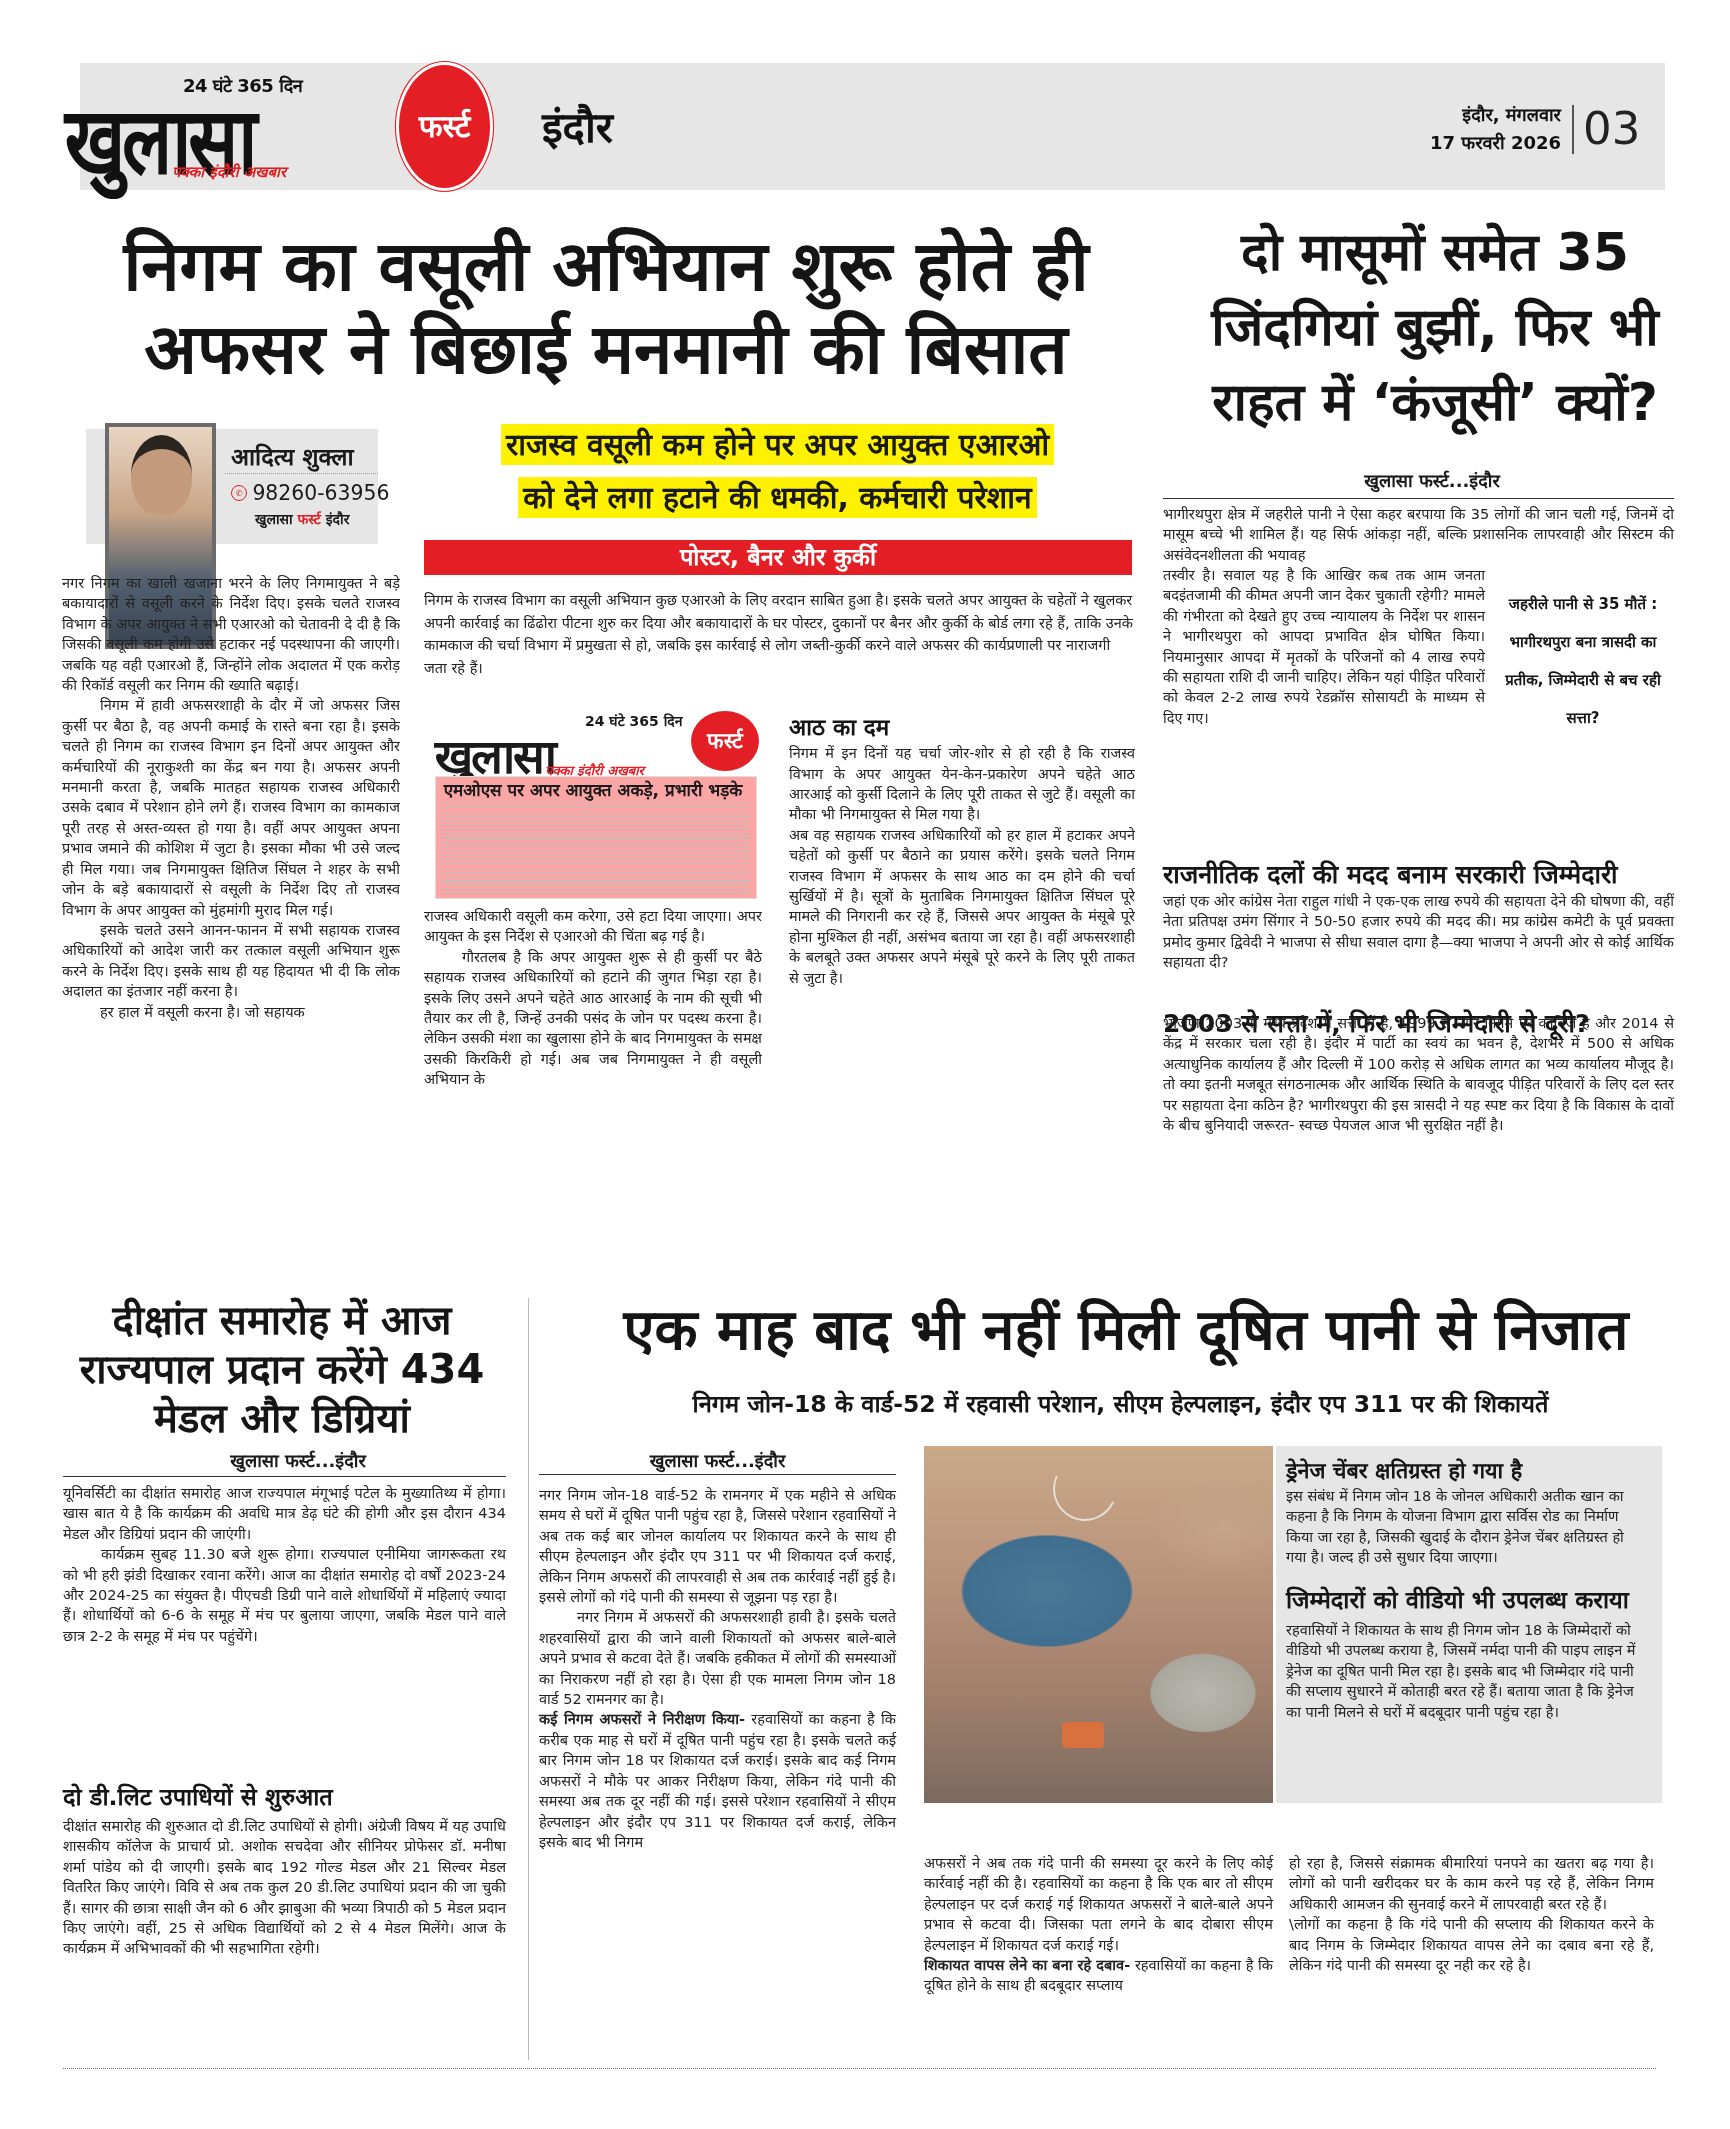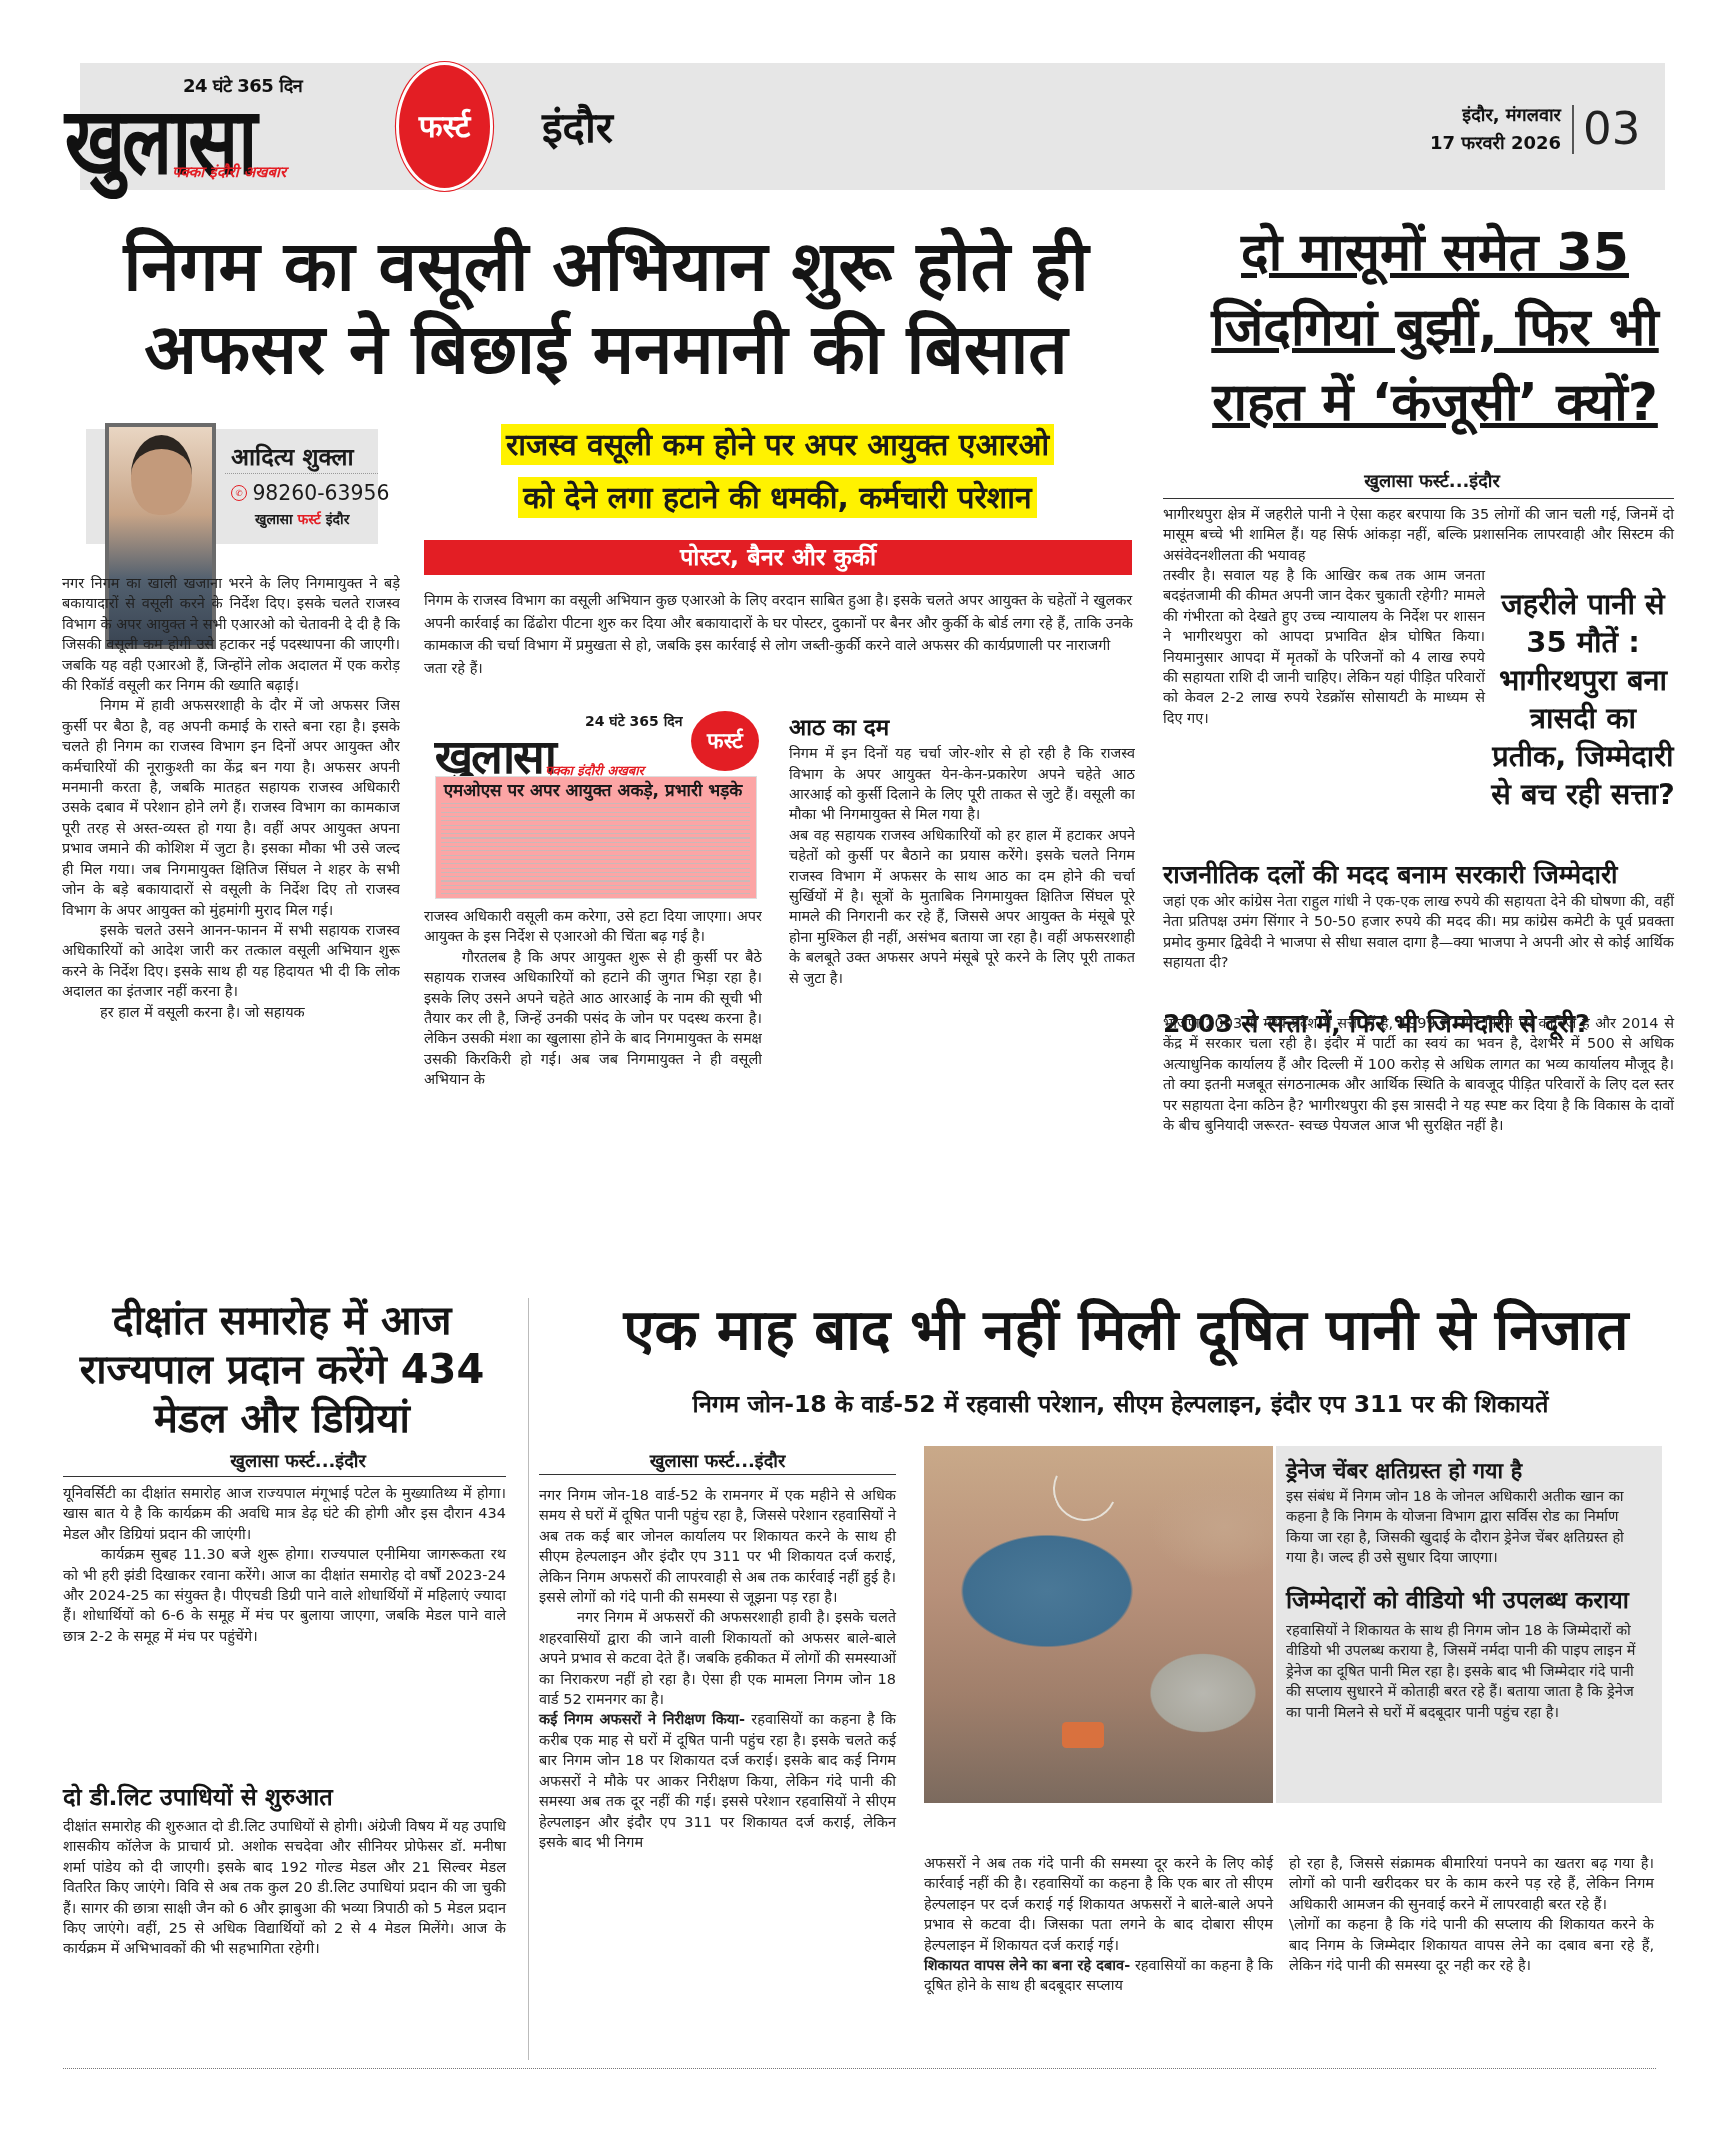--- a/index.html
+++ b/index.html
@@ -59,21 +59,21 @@
   .clip-circle { position: absolute; left: 267px; top: 4.3px; width: 68px; height: 60px; border-radius: 50%; background: #e31e24; color: #fff; font-weight: bold; font-size: 21.5px; text-align: center; line-height: 60px; }
   .clip-page { position: absolute; left: 10.7px; top: 69px; width: 322px; height: 123px; background: #fca5a5; border: 0.5px solid #ddd; }
   .clip-page-h { position: absolute; left: 8px; top: 1.1px; font-weight: bold; font-size: 17px; }
   .clip-lines { position: absolute; left: 5.4px; top: 26px; right: 5.4px; bottom: 3.2px; background: repeating-linear-gradient(180deg, #bdbdbd 0 1.1px, transparent 1.1px 4.3px); opacity: .8; }
 
   .col-c1 { left: 424px; top: 906px; width: 338px; height: 370px; overflow: hidden; }
   .col-c2 { left: 789px; top: 713px; width: 346px; height: 563px; overflow: hidden; }
   .subhead-c2 { font-size: 22.5px; margin: 4.3px 0 5.4px 0; }
 
   
-  .h-right { left: 1167px; top: 215px; width: 536px; font-size: 52px; text-align: center; line-height: 75px; text-decoration: underline; }
+  .h-right { left: 1167px; top: 215px; width: 536px; font-size: 52px; text-align: center; line-height: 75px; }
   .byline-r { left: 1164px; top: 325px; width: 536px; }
   .rule-r { left: 1163px; top: 355px; width: 511px; }
 
   
   .h-bl { left: 54px; top: 1296px; width: 456px; font-size: 40px; text-align: center; line-height: 49px; }
   .byline-bl { left: 43px; top: 1374px; width: 510px; }
   .photo-br { left: 924px; top: 1446px; width: 349px; height: 357px; overflow: hidden;
     background:
       radial-gradient(ellipse 139px 91px at 123px 145px, #4a7897 0%, #3f6e8f 60%, transparent 62%),
       radial-gradient(ellipse 86px 64px at 279px 247px, #b8b7b0 0%, #a9a79d 60%, transparent 62%),
@@ -160,21 +160,21 @@
   <div class="subhead subhead-c2">आठ का दम</div>
   <p>निगम में इन दिनों यह चर्चा जोर-शोर से हो रही है कि राजस्व विभाग के अपर आयुक्त येन-केन-प्रकारेण अपने चहेते आठ आरआई को कुर्सी दिलाने के लिए पूरी ताकत से जुटे हैं। वसूली का मौका भी निगमायुक्त से मिल गया है।</p>
   <p>अब वह सहायक राजस्व अधिकारियों को हर हाल में हटाकर अपने चहेतों को कुर्सी पर बैठाने का प्रयास करेंगे। इसके चलते निगम राजस्व विभाग में अफसर के साथ आठ का दम होने की चर्चा सुर्खियों में है। सूत्रों के मुताबिक निगमायुक्त क्षितिज सिंघल पूरे मामले की निगरानी कर रहे हैं, जिससे अपर आयुक्त के मंसूबे पूरे होना मुश्किल ही नहीं, असंभव बताया जा रहा है। वहीं अफसरशाही के बलबूते उक्त अफसर अपने मंसूबे पूरे करने के लिए पूरी ताकत से जुटा है।</p>
 </div>
 
 <div class="abs headline h-right">दो मासूमों समेत 35 जिंदगियां बुझीं, फिर भी राहत में ‘कंजूसी’ क्यों?</div>
 <div class="abs byline byline-r" style="top:468px">खुलासा फर्स्ट...इंदौर</div>
 <div class="abs rule rule-r" style="top:498px"></div>
 <div class="abs body-text" style="left:1163px;top:504px;width:511px;">भागीरथपुरा क्षेत्र में जहरीले पानी ने ऐसा कहर बरपाया कि 35 लोगों की जान चली गई, जिनमें दो मासूम बच्चे भी शामिल हैं। यह सिर्फ आंकड़ा नहीं, बल्कि प्रशासनिक लापरवाही और सिस्टम की असंवेदनशीलता की भयावह</div>
 <div class="abs body-text" style="left:1163px;top:565px;width:322px;">तस्वीर है। सवाल यह है कि आखिर कब तक आम जनता बदइंतजामी की कीमत अपनी जान देकर चुकाती रहेगी? मामले की गंभीरता को देखते हुए उच्च न्यायालय के निर्देश पर शासन ने भागीरथपुरा को आपदा प्रभावित क्षेत्र घोषित किया। नियमानुसार आपदा में मृतकों के परिजनों को 4 लाख रुपये की सहायता राशि दी जानी चाहिए। लेकिन यहां पीड़ित परिवारों को केवल 2-2 लाख रुपये रेडक्रॉस सोसायटी के माध्यम से दिए गए।</div>
-<div class="abs headline" style="left:1489px;top:585px;width:188px;font-size:29px;text-align:center;line-height:38px;">जहरीले पानी से 35 मौतें : भागीरथपुरा बना त्रासदी का प्रतीक, जिम्मेदारी से बच रही सत्ता?</div>
+<div class="abs headline" style="left:1489px;top:585px;width:188px;font-size:15px;text-align:center;line-height:38px;">जहरीले पानी से 35 मौतें : भागीरथपुरा बना त्रासदी का प्रतीक, जिम्मेदारी से बच रही सत्ता?</div>
 <div class="abs subhead" style="left:1163px;top:856px;font-size:25px;">राजनीतिक दलों की मदद बनाम सरकारी जिम्मेदारी</div>
 <div class="abs body-text" style="left:1163px;top:891px;width:511px;">जहां एक ओर कांग्रेस नेता राहुल गांधी ने एक-एक लाख रुपये की सहायता देने की घोषणा की, वहीं नेता प्रतिपक्ष उमंग सिंगार ने 50-50 हजार रुपये की मदद की। मप्र कांग्रेस कमेटी के पूर्व प्रवक्ता प्रमोद कुमार द्विवेदी ने भाजपा से सीधा सवाल दागा है—क्या भाजपा ने अपनी ओर से कोई आर्थिक सहायता दी?</div>
 <div class="abs subhead" style="left:1163px;top:1005px;font-size:25px;">2003 से सत्ता में, फिर भी जिम्मेदारी से दूरी?</div>
 <div class="abs body-text" style="left:1163px;top:1013px;width:511px;">भाजपा 2003 से मध्य प्रदेश में सत्ता में है, 1999 से नगर निगम पर काबिज है और 2014 से केंद्र में सरकार चला रही है। इंदौर में पार्टी का स्वयं का भवन है, देशभर में 500 से अधिक अत्याधुनिक कार्यालय हैं और दिल्ली में 100 करोड़ से अधिक लागत का भव्य कार्यालय मौजूद है। तो क्या इतनी मजबूत संगठनात्मक और आर्थिक स्थिति के बावजूद पीड़ित परिवारों के लिए दल स्तर पर सहायता देना कठिन है? भागीरथपुरा की इस त्रासदी ने यह स्पष्ट कर दिया है कि विकास के दावों के बीच बुनियादी जरूरत- स्वच्छ पेयजल आज भी सुरक्षित नहीं है।</div>
 
 <div class="abs headline h-bl">दीक्षांत समारोह में आज राज्यपाल प्रदान करेंगे 434 मेडल और डिग्रियां</div>
 <div class="abs byline byline-bl" style="top:1448px">खुलासा फर्स्ट...इंदौर</div>
 <div class="abs rule" style="left:63px;top:1476px;width:443px;"></div>
 <div class="abs body-text" style="left:63px;top:1483px;width:443px;">
   <p>यूनिवर्सिटी का दीक्षांत समारोह आज राज्यपाल मंगूभाई पटेल के मुख्यातिथ्य में होगा। खास बात ये है कि कार्यक्रम की अवधि मात्र डेढ़ घंटे की होगी और इस दौरान 434 मेडल और डिग्रियां प्रदान की जाएंगी।</p>

